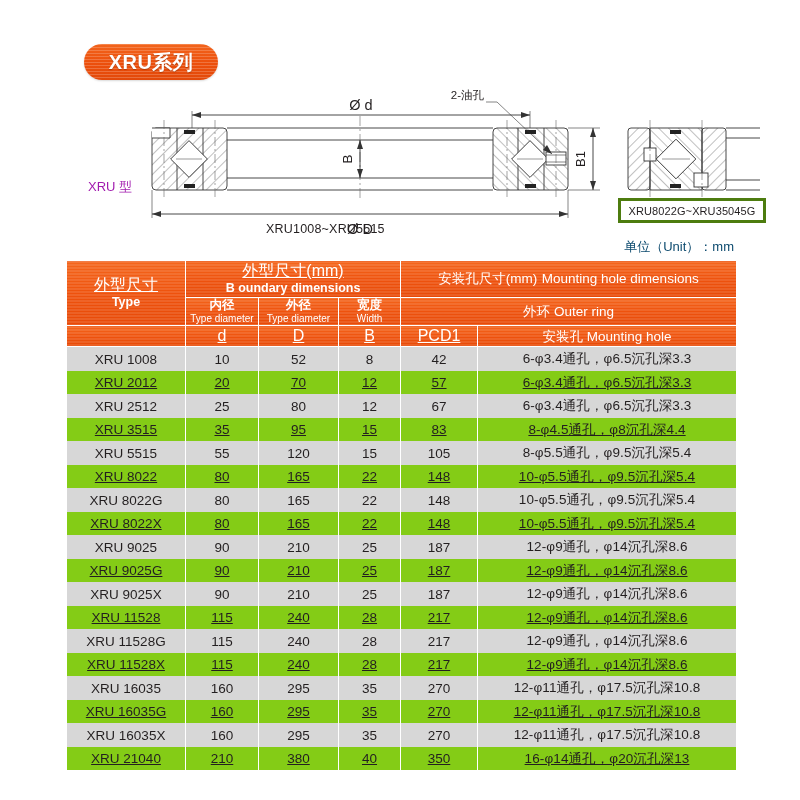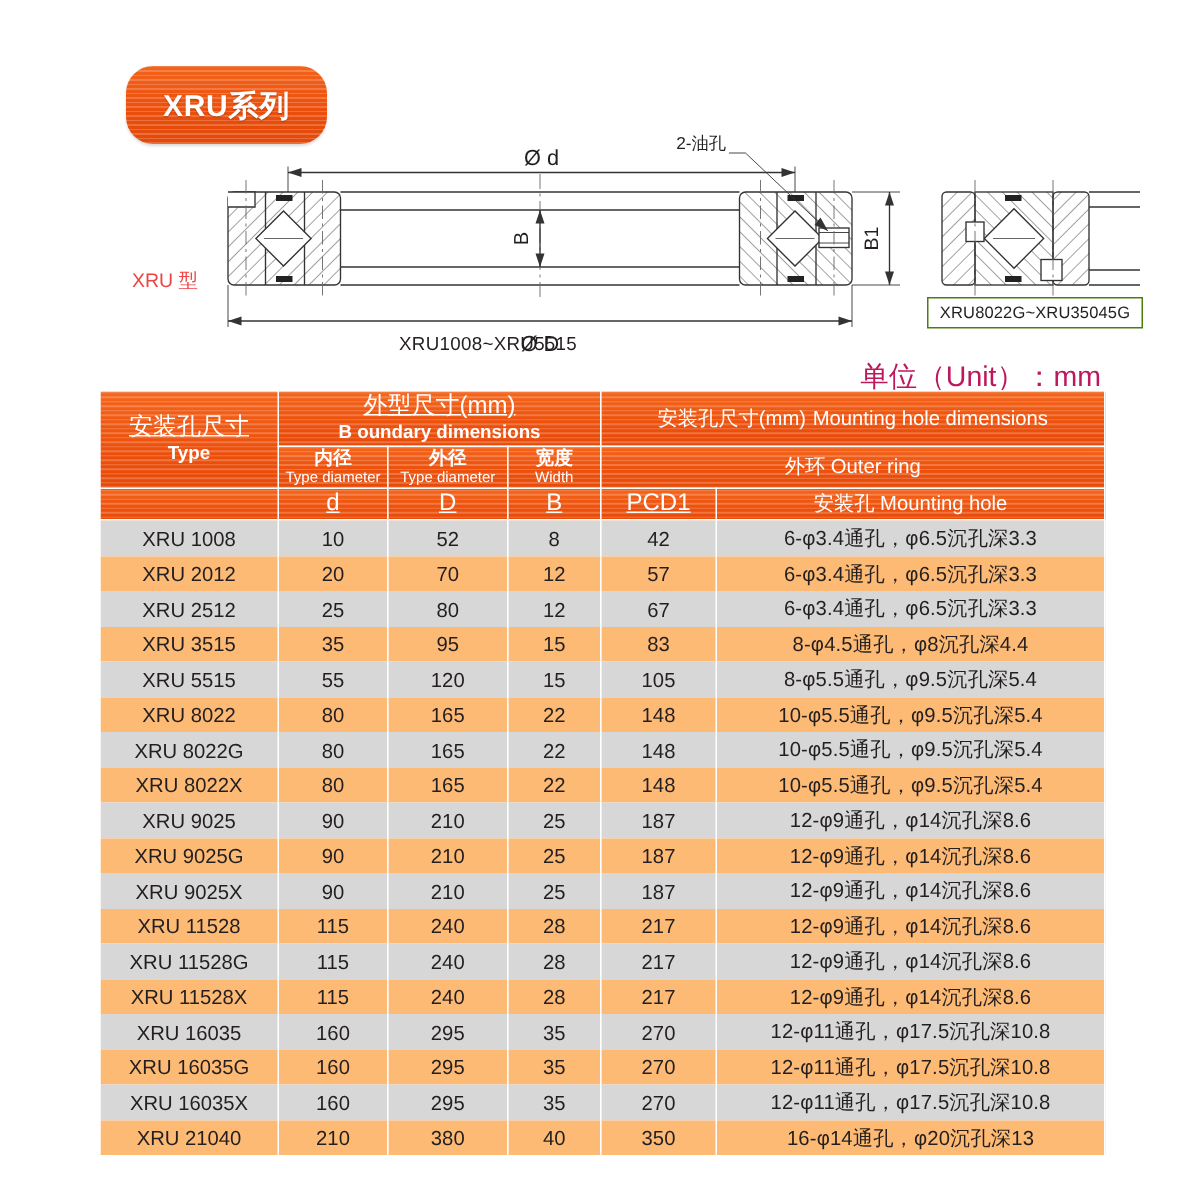--- a/index.html
+++ b/index.html
@@ -11,21 +11,21 @@
     position: relative;
     overflow: hidden;
     font-family: "Liberation Sans", "DejaVu Sans", sans-serif;
     color: #231f20;
   }
 
   
   .title-badge {
     position: absolute;
     left: 84px; top: 44px;
-    width: 134px; height: 52px;
+    width: 134px; height: 36px;
     border-radius: 18px;
     background:
       repeating-linear-gradient(to bottom,
         rgba(255,255,255,0.20) 0px,
         rgba(255,255,255,0.20) 1px,
         rgba(0,0,0,0.0) 1px,
         rgba(0,0,0,0.0) 3px),
       linear-gradient(to bottom, #f2641c 0%, #ec4f0c 55%, #e2490a 100%);
     display: flex; align-items: center; justify-content: center;
     box-shadow: 0 1px 2px rgba(0,0,0,0.15);
@@ -43,50 +43,50 @@
     position: absolute;
     left: 60px; top: 88px;
     width: 700px; height: 150px;
   }
   .drawing-area svg { display: block; }
 
   .type-label {
     position: absolute;
     left: 88px; top: 178px;
     font-size: 13px;
-    color: #ef4444;
+    color: #a21caf;
   }
 
   .caption-main {
     position: absolute;
     left: 266px; top: 222px;
     font-size: 12.5px;
     color: #231f20;
     letter-spacing: 0.2px;
     text-align: right;
   }
 
   .caption-sub-box {
     position: absolute;
     left: 618px; top: 198px;
     width: 142px; height: 19px;
-    border: 1px solid #4d7c0f;
+    border: 3px solid #4d7c0f;
     display: flex; align-items: center; justify-content: center;
   }
   .caption-sub-box span {
     font-size: 11px;
     color: #231f20;
     letter-spacing: 0.1px;
   }
 
   .unit-label {
     position: absolute;
     right: 66px; top: 238px;
-    font-size: 19px;
-    color: #be185d;
+    font-size: 13px;
+    color: #0c4a6e;
   }
 
   
   .spec-table {
     position: absolute;
     left: 66px; top: 260px;
     width: 670px;
     border-collapse: collapse;
     table-layout: fixed;
   }
@@ -116,21 +116,21 @@
 
   .row-band td {
     font-size: 13.5px;
     height: 23.5px;
     color: #231f20;
     border-left: 1px solid #ffffff;
     border-right: 1px solid #ffffff;
     border-top: none; border-bottom: none;
   }
   .row-odd td  { background: #d7d7d7; }
-  .row-even td { background: #fdba74; }
+  .row-even td { background: #84cc16; text-decoration: underline; }
   .cell-hole { font-size: 13px; letter-spacing: 0.1px; }
   .cell-type { font-size: 13.5px; }
 
   .clip-wrap {
     position: absolute;
     left: 0; top: 0; width: 800px; height: 800px;
     overflow: hidden;
   }
 </style>
 </head>
@@ -283,21 +283,21 @@
       <col style="width:119px">
       <col style="width:73px">
       <col style="width:80px">
       <col style="width:62px">
       <col style="width:77px">
       <col style="width:259px">
     </colgroup>
     <thead>
       <tr>
         <th class="hdr" rowspan="2">
-          <span class="l1">安装孔尺寸</span>
+          <span class="l1">外型尺寸</span>
           <span class="l2">Type</span>
         </th>
         <th class="hdr" colspan="3">
           <span class="l1">外型尺寸(mm)</span>
           <span class="l2">B oundary dimensions</span>
         </th>
         <th class="hdr" colspan="2" rowspan="1">
           <span class="big">安装孔尺寸(mm)</span>
           <span class="big">Mounting hole dimensions</span>
         </th>

